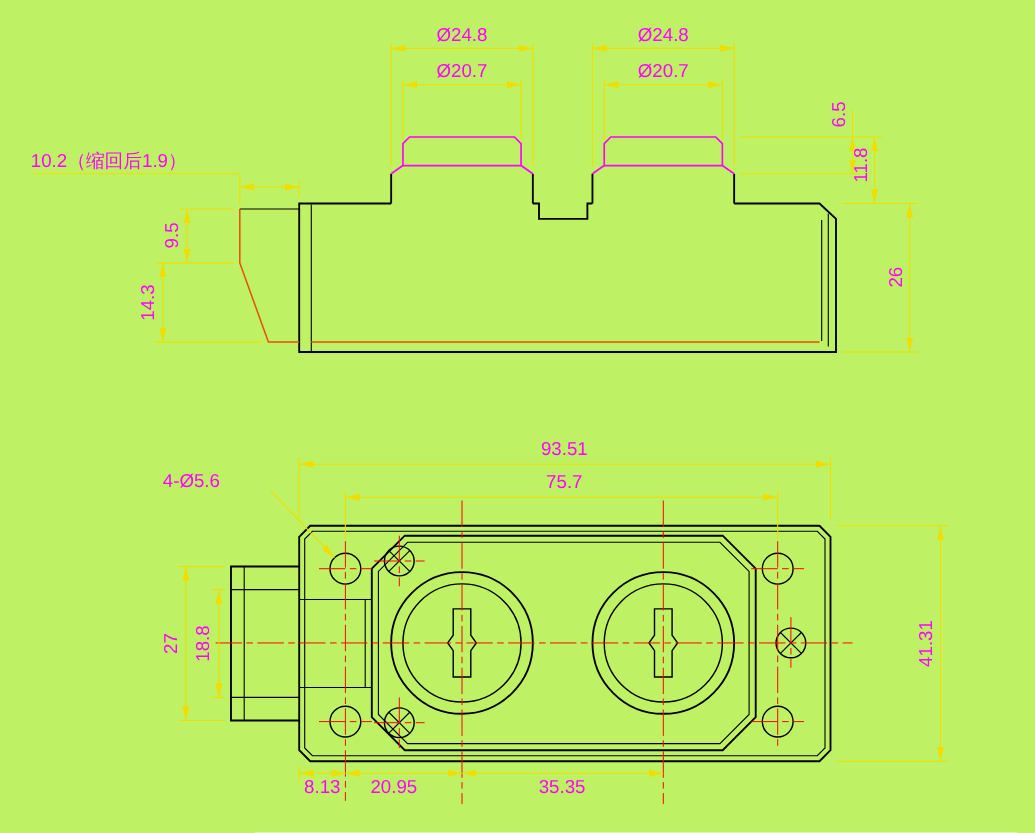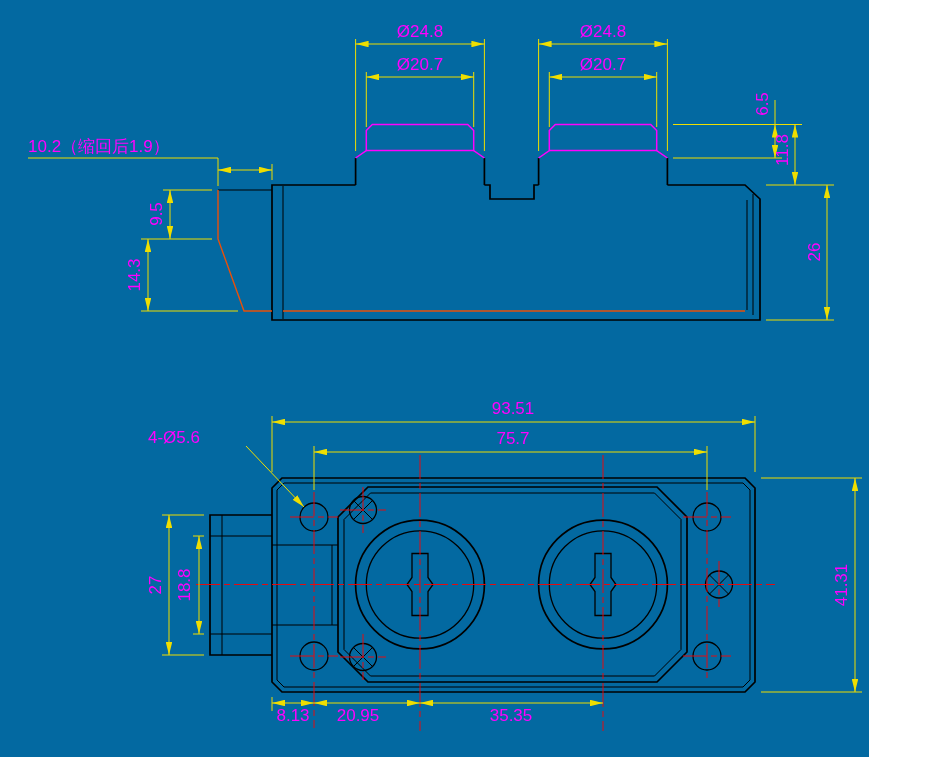--- a/index.html
+++ b/index.html
@@ -1,16 +1,16 @@
 <!DOCTYPE html>
 <html><head>
 <meta charset="utf-8">
 <style>
   html,body{margin:0;padding:0;background:#ffffff;}
-  .wrap{width:869px;height:757px;background:#0369a1;position:relative;overflow:hidden;}
+  .wrap{width:941px;height:757px;background:#bef264;position:relative;overflow:hidden;}
   svg{display:block;}
   .o2{stroke:#000;stroke-width:1.7;fill:none;stroke-linejoin:miter;}
   .o15{stroke:#000;stroke-width:1.3;fill:none;}
   .o1{stroke:#000;stroke-width:1;fill:none;}
   .mg{stroke:#ff00ff;stroke-width:1.5;fill:none;}
   .or{stroke:#e8500a;stroke-width:1.4;fill:none;}
   .dim line, line.dim, .dim path{stroke:#efde00;stroke-width:1;fill:none;}
   .cl{stroke:#ff0000;stroke-width:0.9;fill:none;stroke-dasharray:24 4 6 4;}
   text.dt{fill:#ff00ff;stroke:none;font-family:"Liberation Sans",sans-serif;font-size:17px;}
   text.dts{text-anchor:middle;}

